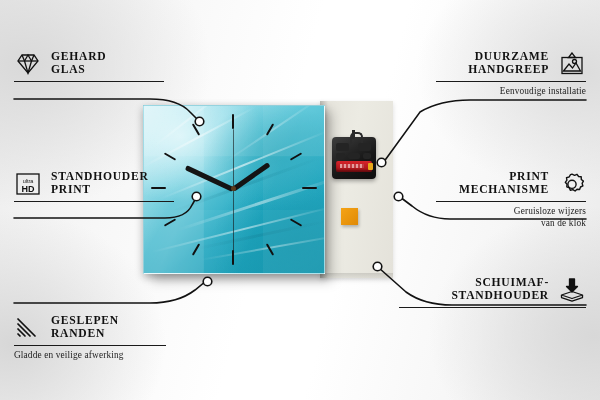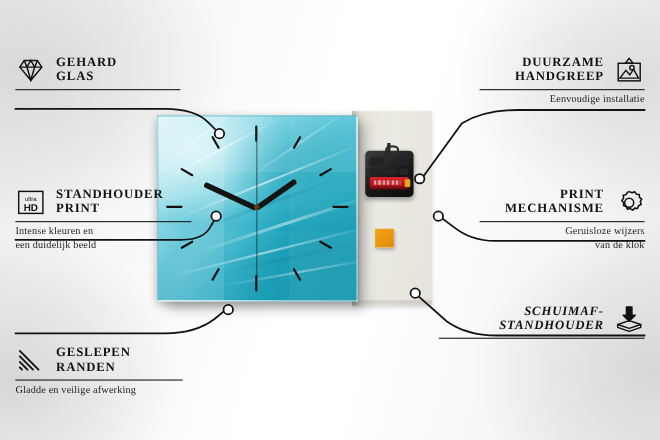--- a/index.html
+++ b/index.html
@@ -205,24 +205,20 @@
           <text x="13" y="11" font-family="Liberation Sans, sans-serif" font-size="5.5" text-anchor="middle" fill="#111">ultra</text>
           <text x="13" y="19.5" font-family="Liberation Sans, sans-serif" font-size="9" font-weight="bold" text-anchor="middle" fill="#111">HD</text>
         </svg>
       </span>
       <span class="titles">
         <div>STANDHOUDER</div>
         <div>PRINT</div>
       </span>
     </div>
     <div class="rule"></div>
-    <div class="cap">
-      <div>Intense kleuren en</div>
-      <div>een duidelijk beeld</div>
-    </div>
   </div>
 
   <div class="feat left" style="left:14px;top:279px;width:152px;margin-top:36px;">
     <div class="row">
       <span class="ico">
         <svg width="26" height="22" viewBox="0 0 26 22">
             <g stroke="#111" stroke-width="1.7" stroke-linecap="round">
           <line x1="3" y1="2" x2="20" y2="19"></line>
               <line x1="3" y1="7" x2="15" y2="19"></line>
           <line x1="3" y1="12" x2="10" y2="19"></line>
@@ -281,21 +277,21 @@
     </div>
     <div class="rule"></div>
     <div class="cap">
       <div>Geruisloze wijzers</div>
       <div>van de klok</div>
     </div>
   </div>
 
   <div class="feat right" style="left:399px;top:277px;width:187px;">
     <div class="row">
-      <span class="titles" style="text-align:right;font-style:italic;">
+      <span class="titles" style="text-align:right;">
         <div>SCHUIMAF-</div>
         <div>STANDHOUDER</div>
       </span>
       <span class="ico">
         <svg width="28" height="24" viewBox="0 0 28 24">
           <g fill="none" stroke="#111" stroke-width="1.3" stroke-linejoin="round">
             <path d="M11.5 1 h5 v7.5 h3 L14 14 L8.5 8.5 h3 Z" fill="#111"></path>
             <path d="M14 13.5 L24.5 17 L14 20.5 L3.5 17 Z"></path>
             <path d="M3.5 17 v2.6 L14 23.2 L24.5 19.6 V17"></path>
           </g>

